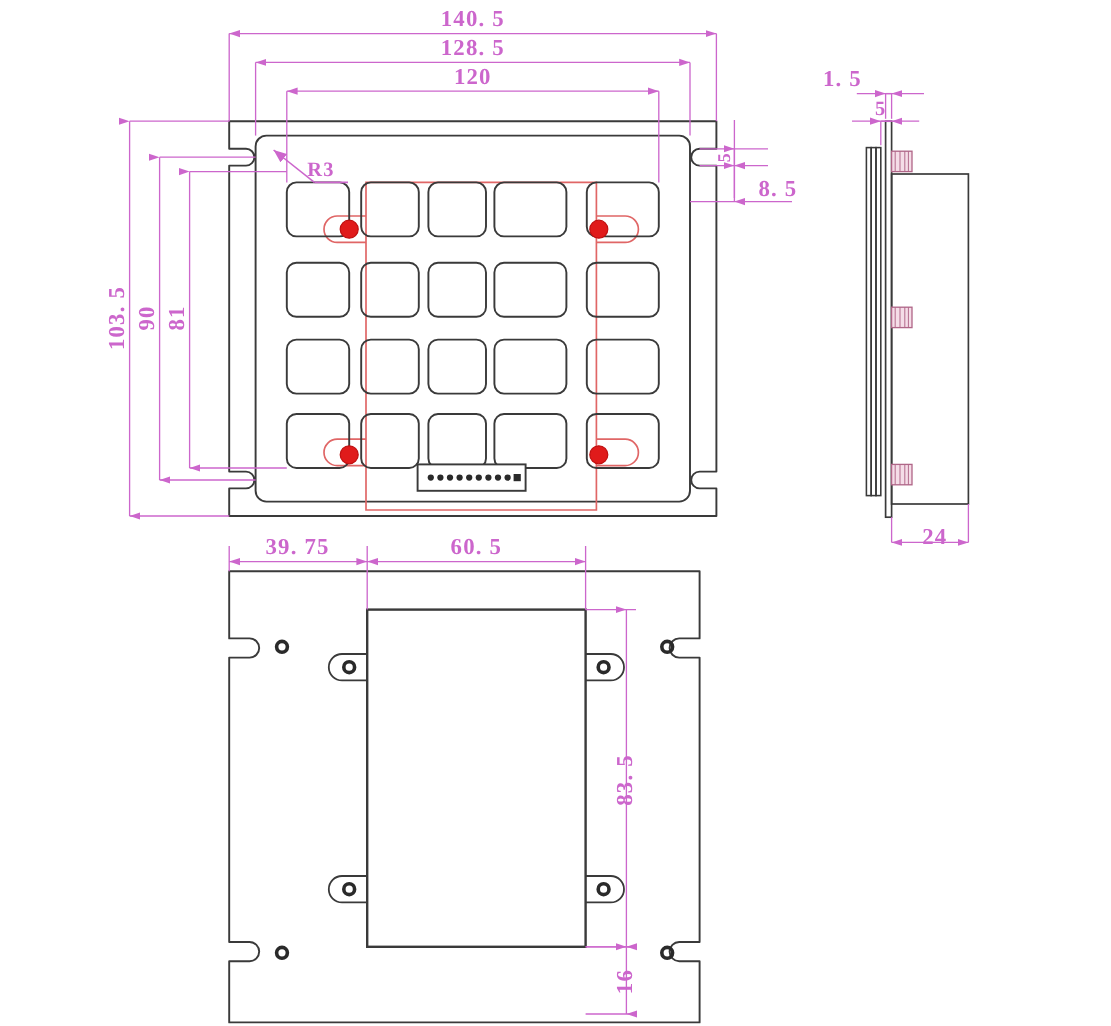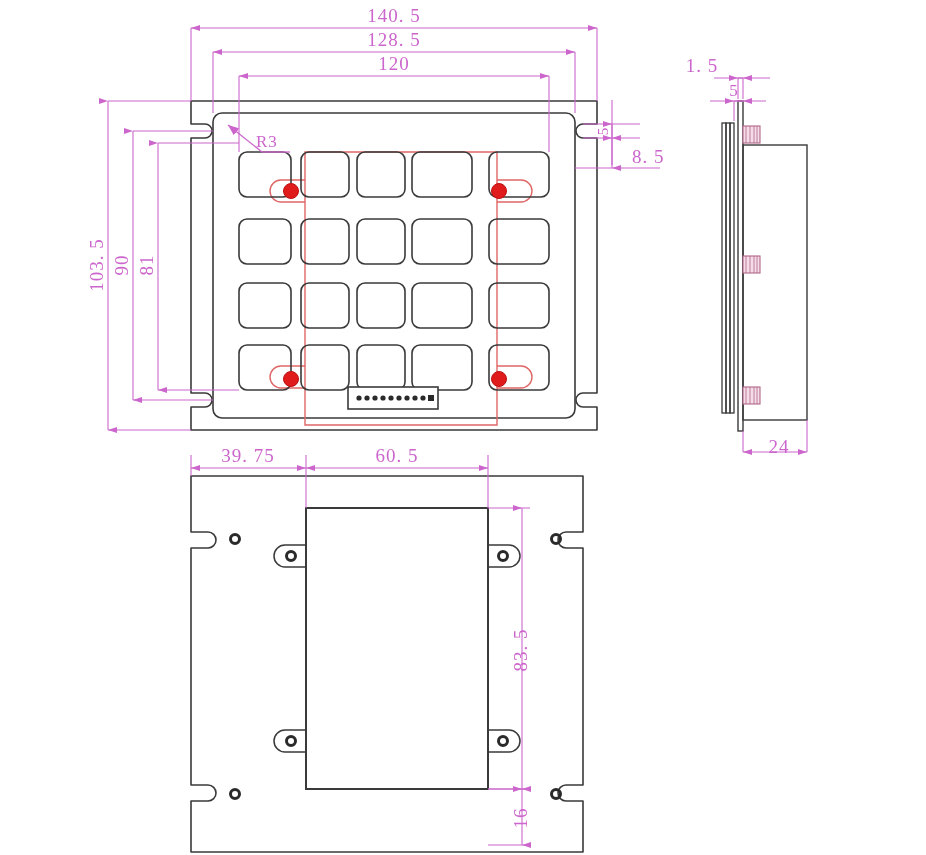--- a/index.html
+++ b/index.html
@@ -1,21 +1,21 @@
 <!DOCTYPE html>
 <html><head>
 <meta charset="utf-8">
 <style>
   html,body{margin:0;padding:0;background:#ffffff;}
   body{
     width:926px;height:855px;overflow:hidden;
     font-family:"Liberation Serif", serif;
     background:#fefefe;
   }
-  #sheet{position:relative;width:926px;height:855px;}
+  #sheet{position:relative;width:926px;height:855px;font-weight:bold;}
   svg{display:block;}
   .dimtext{
     fill:#cc66cc;
     font-family:"Liberation Serif", serif;
     font-size:19px;
     letter-spacing:1px;
   }
   .dimtext.small{font-size:17px;}
   .dimtext.tiny{font-size:15px;}
 </style>

